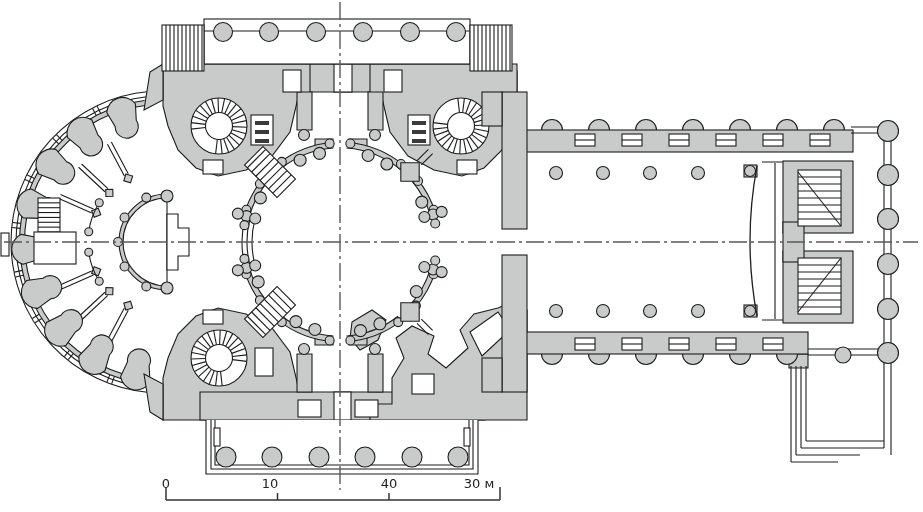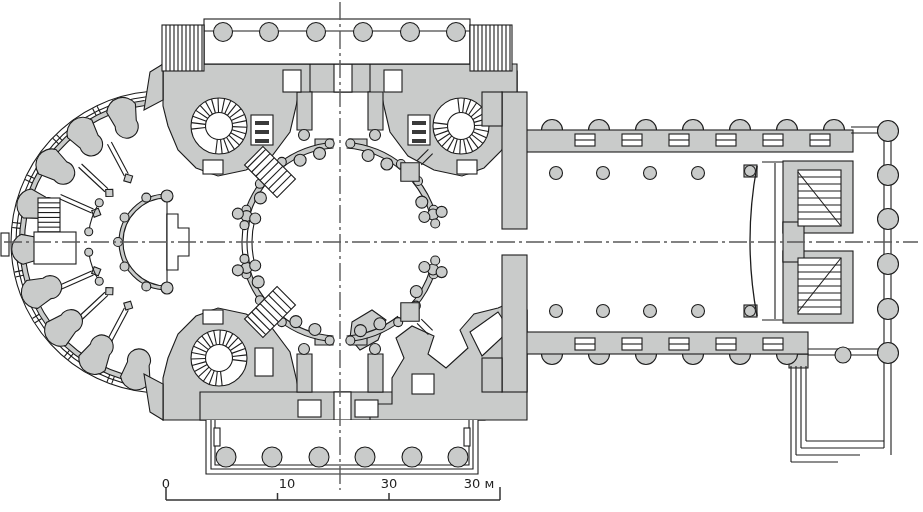--- a/index.html
+++ b/index.html
@@ -460,16 +460,16 @@
       <circle cx="458" cy="457" r="10" fill="#c9cbca" stroke="#1d1d1d" stroke-width="1.1"></circle>
       <line x1="4" y1="242" x2="918" y2="242" stroke="#5a5a5a" stroke-width="1.4" stroke-dasharray="18 4 3 4"></line>
       <line x1="340" y1="2" x2="340" y2="490" stroke="#5a5a5a" stroke-width="1.4" stroke-dasharray="18 4 3 4"></line>
       <line x1="166" y1="500" x2="500" y2="500" stroke="#333333" stroke-width="1.5"></line>
       <line x1="166" y1="487" x2="166" y2="500" stroke="#333333" stroke-width="1.5"></line>
       <line x1="500" y1="487" x2="500" y2="500" stroke="#333333" stroke-width="1.5"></line>
       <line x1="277.5" y1="493" x2="277.5" y2="500" stroke="#333333" stroke-width="1.5"></line>
       <line x1="389" y1="493" x2="389" y2="500" stroke="#333333" stroke-width="1.5"></line>
     </svg>
   <span class="scale-label" style="left: 166px;">0</span>
-  <span class="scale-label" style="left: 287px;">10</span>
-  <span class="scale-label" style="left: 389px;">30</span>
+  <span class="scale-label" style="left: 270px;">10</span>
+  <span class="scale-label" style="left: 389px;">40</span>
   <span class="scale-label" style="left: 479px;">30 м</span>
 </div>
 
 </body></html>

